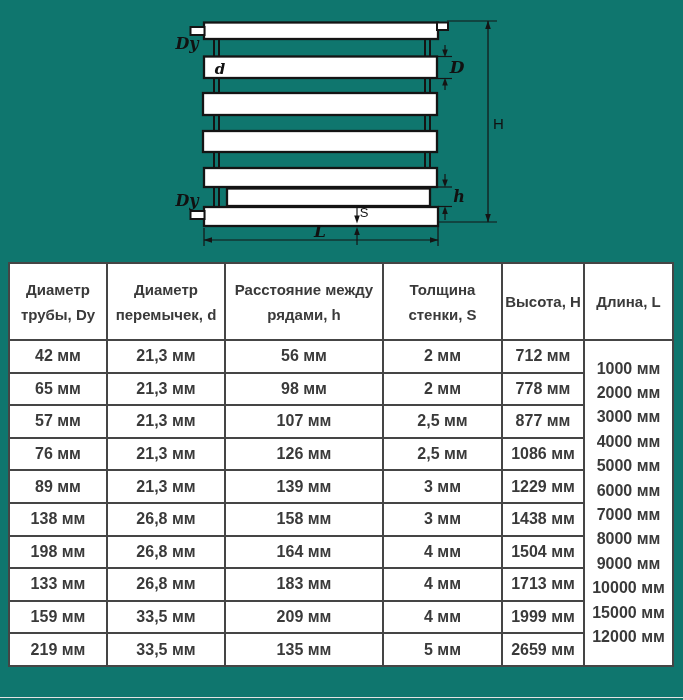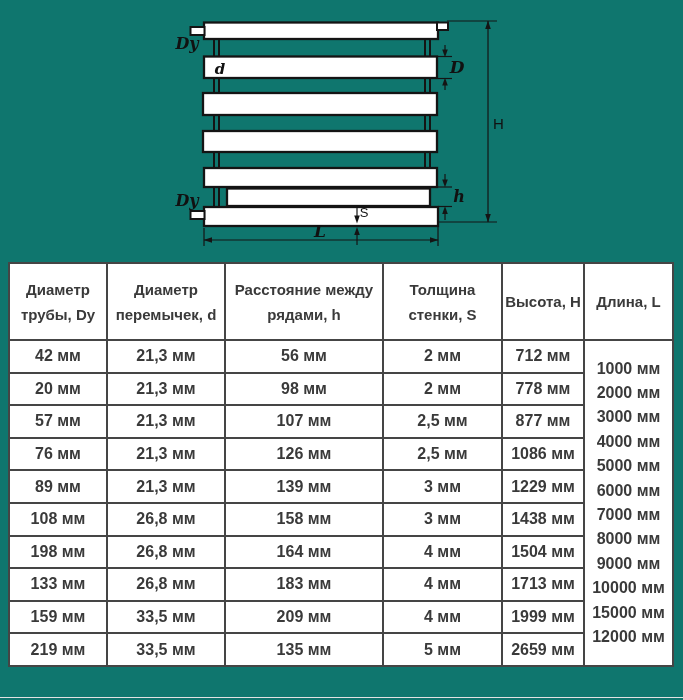--- a/index.html
+++ b/index.html
@@ -153,21 +153,21 @@
             <span>7000 мм</span>
             <span>8000 мм</span>
             <span>9000 мм</span>
             <span>10000 мм</span>
             <span>15000 мм</span>
             <span>12000 мм</span>
           </div>
         </td>
       </tr>
       <tr>
-        <td>20 мм</td>
+        <td>65 мм</td>
         <td>21,3 мм</td>
         <td>98 мм</td>
         <td>2 мм</td>
         <td>778 мм</td>
       </tr>
       <tr>
         <td>57 мм</td>
         <td>21,3 мм</td>
         <td>107 мм</td>
         <td>2,5 мм</td>
@@ -181,21 +181,21 @@
         <td>1086 мм</td>
       </tr>
       <tr>
         <td>89 мм</td>
         <td>21,3 мм</td>
         <td>139 мм</td>
         <td>3 мм</td>
         <td>1229 мм</td>
       </tr>
       <tr>
-        <td>108 мм</td>
+        <td>138 мм</td>
         <td>26,8 мм</td>
         <td>158 мм</td>
         <td>3 мм</td>
         <td>1438 мм</td>
       </tr>
       <tr>
         <td>198 мм</td>
         <td>26,8 мм</td>
         <td>164 мм</td>
         <td>4 мм</td>

